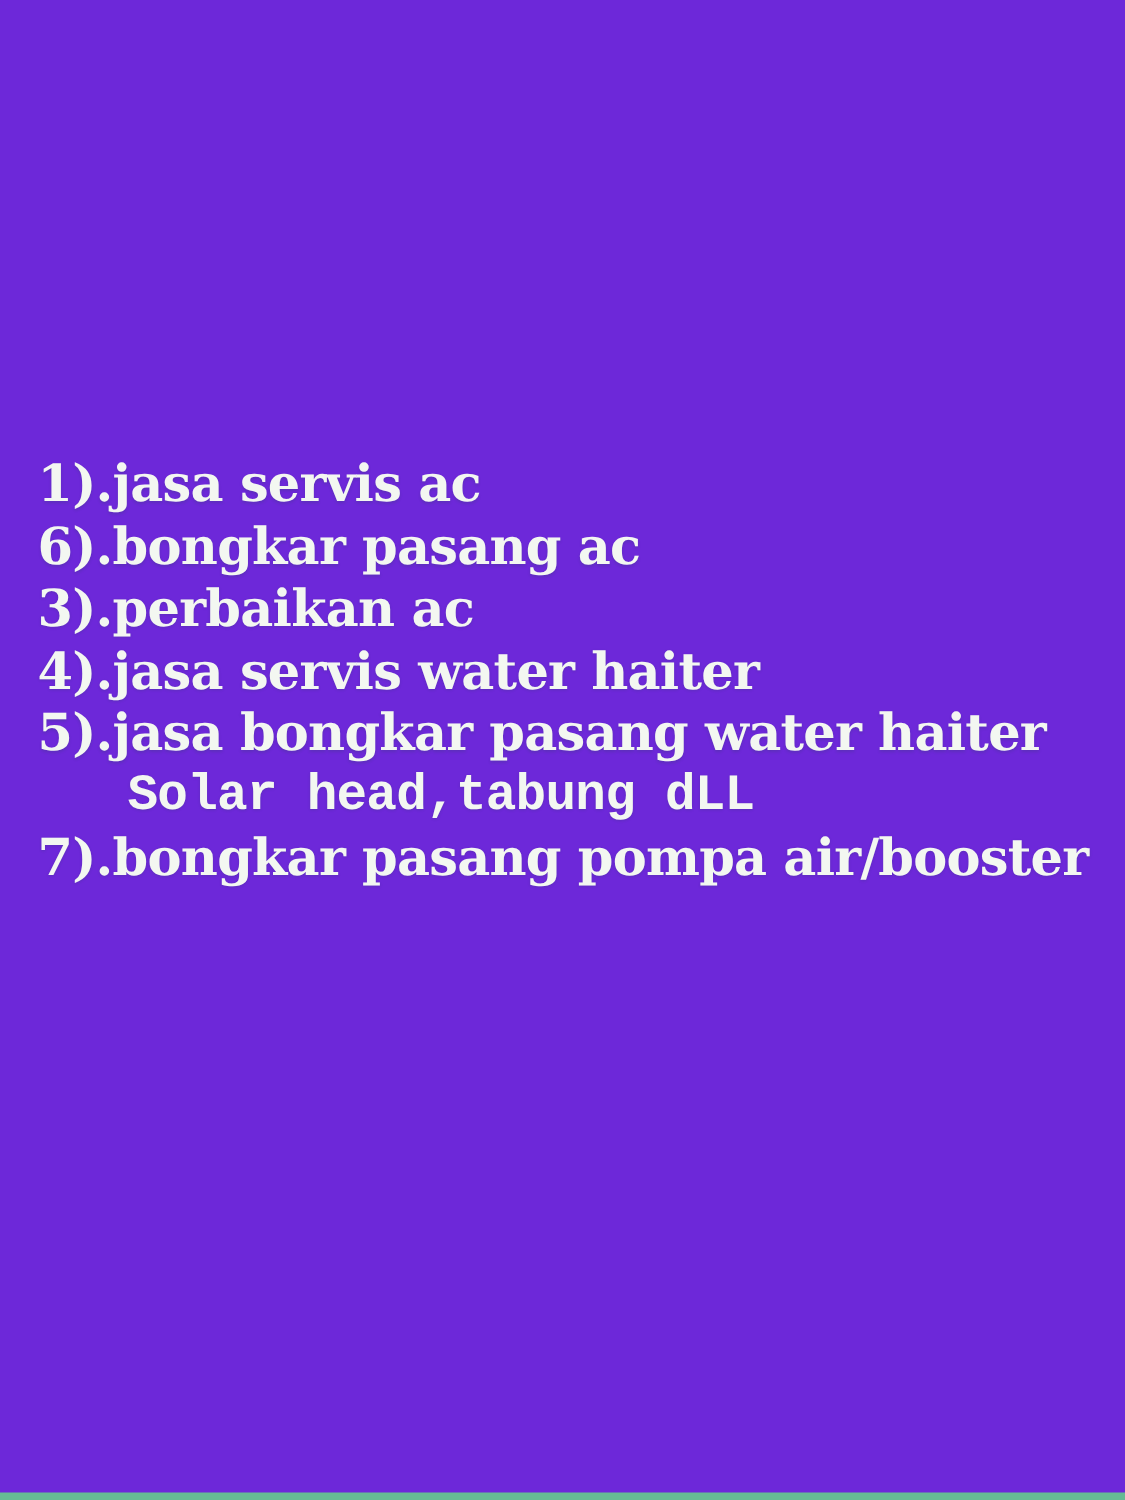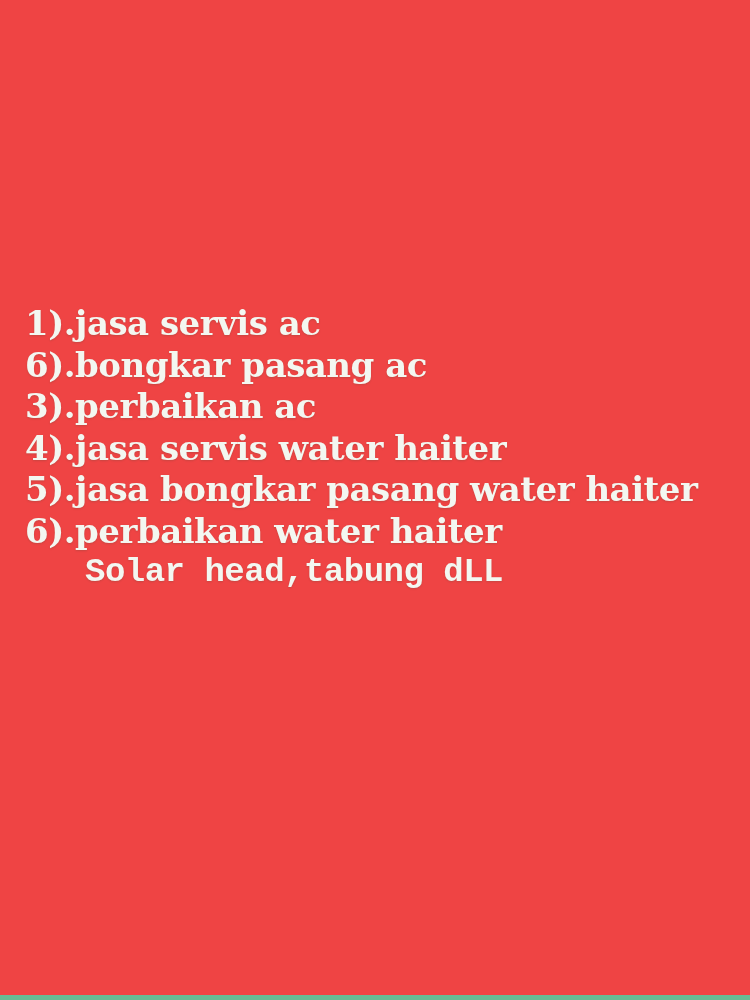--- a/index.html
+++ b/index.html
@@ -35,24 +35,24 @@
     position: absolute;
     left: 0;
     bottom: 0;
     width: 100%;
     height: 5px;
   }
 </style>
 </head>
 <body>
 
-<div class="page" style="background-color: #ef4444; color: rgb(243, 247, 241);">
+<div class="page" style="background-color: #6d28d9; color: rgb(243, 247, 241);">
   <div class="service-list">
     <div class="service-line">1).jasa servis ac</div>
     <div class="service-line">6).bongkar pasang ac</div>
     <div class="service-line">3).perbaikan ac</div>
     <div class="service-line">4).jasa servis water haiter</div>
     <div class="service-line">5).jasa bongkar pasang water haiter</div>
-    <div class="service-line">6).perbaikan water haiter</div>
     <div class="service-line indent">Solar head,tabung dLL</div>
+    <div class="service-line">7).bongkar pasang pompa air/booster</div>
   </div>
   <div class="bottom-edge" style="background-color: rgb(102, 187, 148);"></div>
 </div>
 
 </body></html>

